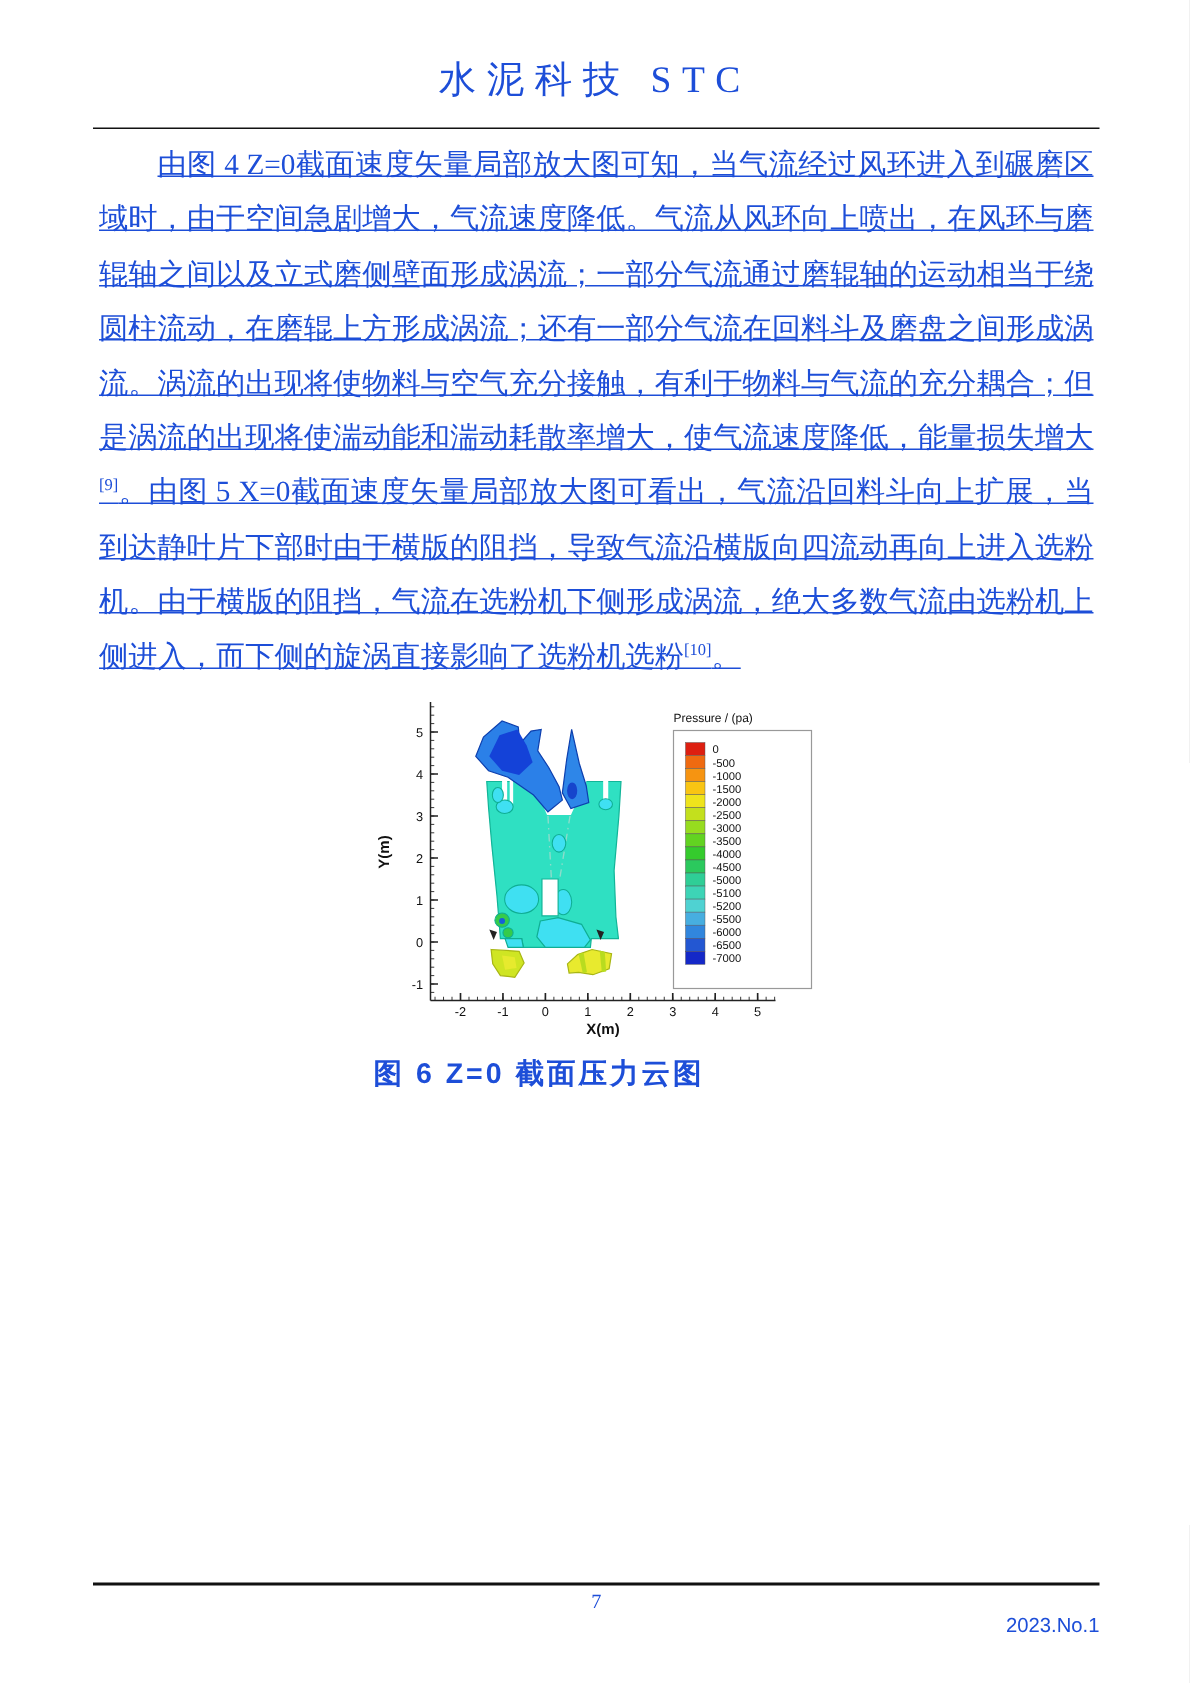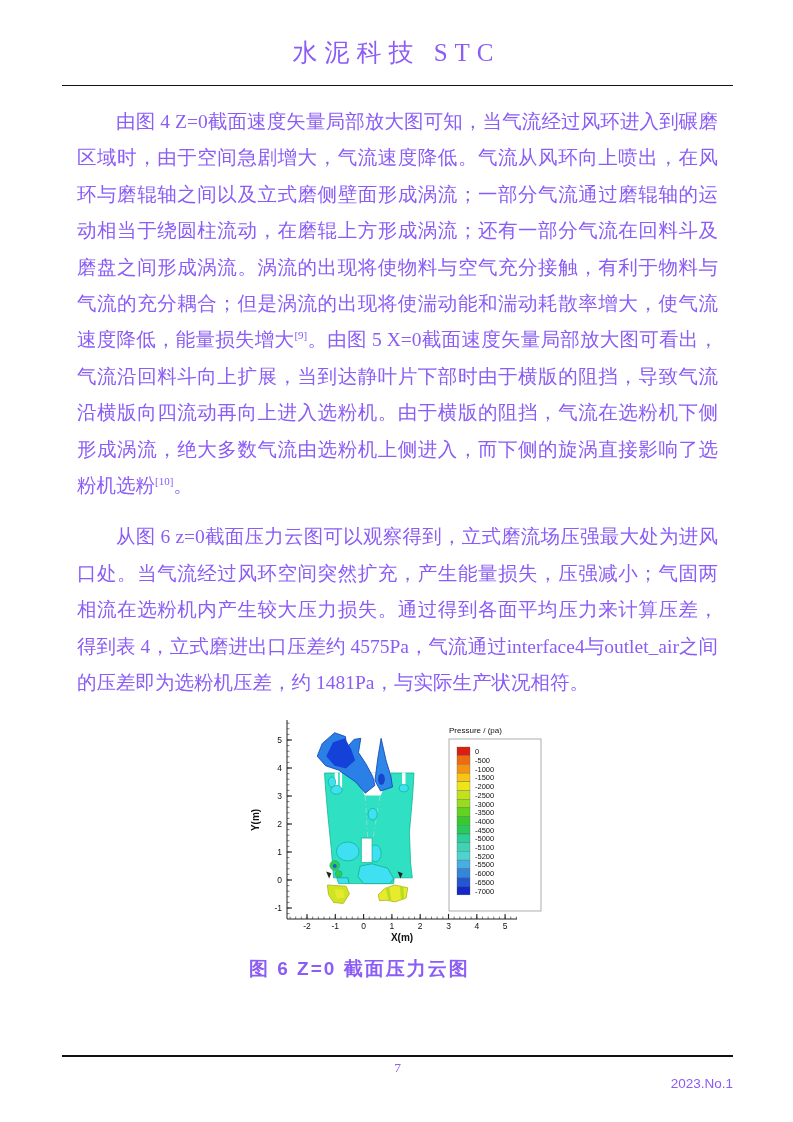--- a/index.html
+++ b/index.html
@@ -1,32 +1,32 @@
 <!DOCTYPE html>
 <html><head>
 <meta charset="utf-8">
 <style>
   html,body{margin:0;padding:0;background:#e8e8e8;}
   .page{
     position:relative;width:793px;height:1122px;margin:0 auto;background:#ffffff;
-    font-family:"Liberation Serif","DejaVu Serif",serif;color:#8b5cf6;overflow:hidden;
+    font-family:"Liberation Serif","DejaVu Serif",serif;color:#1d4ed8;overflow:hidden;
   }
   .header-title{
     position:absolute;top:36px;left:0;width:100%;text-align:center;
     font-size:25px;letter-spacing:7px;font-weight:500;
   }
   .header-rule{
     position:absolute;top:85px;left:62px;width:671px;height:0;
     border:none;border-top:1.7px solid #111;margin:0;
   }
   .content{
     position:absolute;top:89px;left:62px;width:671px;
     font-size:19.5px;line-height:36.4px;text-align:justify;text-align-last:left;
   }
-  .content p{margin:15px;text-indent:2em;}
+  .content p{margin:4px;text-indent:2em;text-decoration:underline;}
   .content h3{margin:0;font-size:19.5px;font-weight:normal;text-indent:0;}
   sup{font-size:11px;line-height:0;vertical-align:super;}
   .figure-wrap{margin-left:187px;width:302px;text-align:center;margin-top:8px;}
   .figure-wrap svg{display:block;}
   figcaption{
     font-family:"Liberation Sans","DejaVu Sans",sans-serif;font-weight:bold;
     font-size:19px;margin-top:2px;letter-spacing:2px;white-space:nowrap;
   }
   .footer-rule{
     position:absolute;top:1055px;left:62px;width:671px;height:0;
@@ -42,21 +42,20 @@
 <div class="page">
 
   <div class="header-title">水泥科技 STC</div>
   <hr class="header-rule">
 
   <div class="content">
     <p><span>由图 4 Z=0截面速度矢量局部放大图可知，当气流经过风环进入到碾磨区域时，由于空间急剧增大，气流速度降低。气流从风环向上喷出，在风环与磨辊轴之间以及立式磨侧壁面形成涡流；一部分气流通过磨辊轴的运动相当于绕圆柱流动，在磨辊上方形成涡流；还有一部分气流在回料斗及磨盘之间形成涡流。涡流的出现将使物料与空气充分接触，有利于物料与气流的充分耦合；但是涡流的出现将使湍动能和湍动耗散率增大，使气流速度降低，能量损失增大</span><sup>[9]</sup><span>。由图 5 X=0截面速度矢量局部放大图可看出，气流沿回料斗向上扩展，当到达静叶片下部时由于横版的阻挡，导致气流沿横版向四流动再向上进入选粉机。由于横版的阻挡，气流在选粉机下侧形成涡流，绝大多数气流由选粉机上侧进入，而下侧的旋涡直接影响了选粉机选粉</span><sup>[10]</sup><span>。</span></p>
 
 
 
-    <p>从图 6 z=0截面压力云图可以观察得到，立式磨流场压强最大处为进风口处。当气流经过风环空间突然扩充，产生能量损失，压强减小；气固两相流在选粉机内产生较大压力损失。通过得到各面平均压力来计算压差，得到表 4，立式磨进出口压差约 4575Pa，气流通过interface4与outlet_air之间的压差即为选粉机压差，约 1481Pa，与实际生产状况相符。</p>
 
     <figure class="figure-wrap" style="margin-top:8px;margin-bottom:0;">
       <svg id="contour-svg" width="302" height="232" viewBox="0 0 302 232">
           <polygon points="75.5,56.0 165.0,56.0 163.6,79.0 160.4,115.4 161.6,146.2 163.3,160.8 145.2,160.8 144.6,166.6 99.9,166.6 98.8,160.8 84.6,160.8 82.3,132.2 78.9,98.6 76.7,73.4" fill="#2fe0c2" stroke="#11b598" stroke-width="0.8"></polygon>
           <polygon points="106.1,55.5 142.1,55.5 131.6,78.4 115.7,78.4" fill="#ffffff" stroke="none" stroke-width="0.8"></polygon>
           <polygon points="85.7,55.5 89.1,55.5 89.1,71.2 85.7,71.2" fill="#ffffff" stroke="none" stroke-width="0.8"></polygon>
           <polygon points="90.8,55.5 93.1,55.5 93.1,71.2 90.8,71.2" fill="#ffffff" stroke="none" stroke-width="0.8"></polygon>
           <polygon points="153.1,55.5 156.5,55.5 156.5,70.0 153.1,70.0" fill="#ffffff" stroke="none" stroke-width="0.8"></polygon>
           <ellipse cx="87.43199999999999" cy="72.83999999999999" rx="5.66" ry="4.48" fill="#3fe0f2" stroke="#0fae93" stroke-width="0.7"></ellipse>
           <ellipse cx="82.904" cy="65" rx="3.6790000000000003" ry="5.04" fill="#3fe0f2" stroke="#0fae93" stroke-width="0.7"></ellipse>

